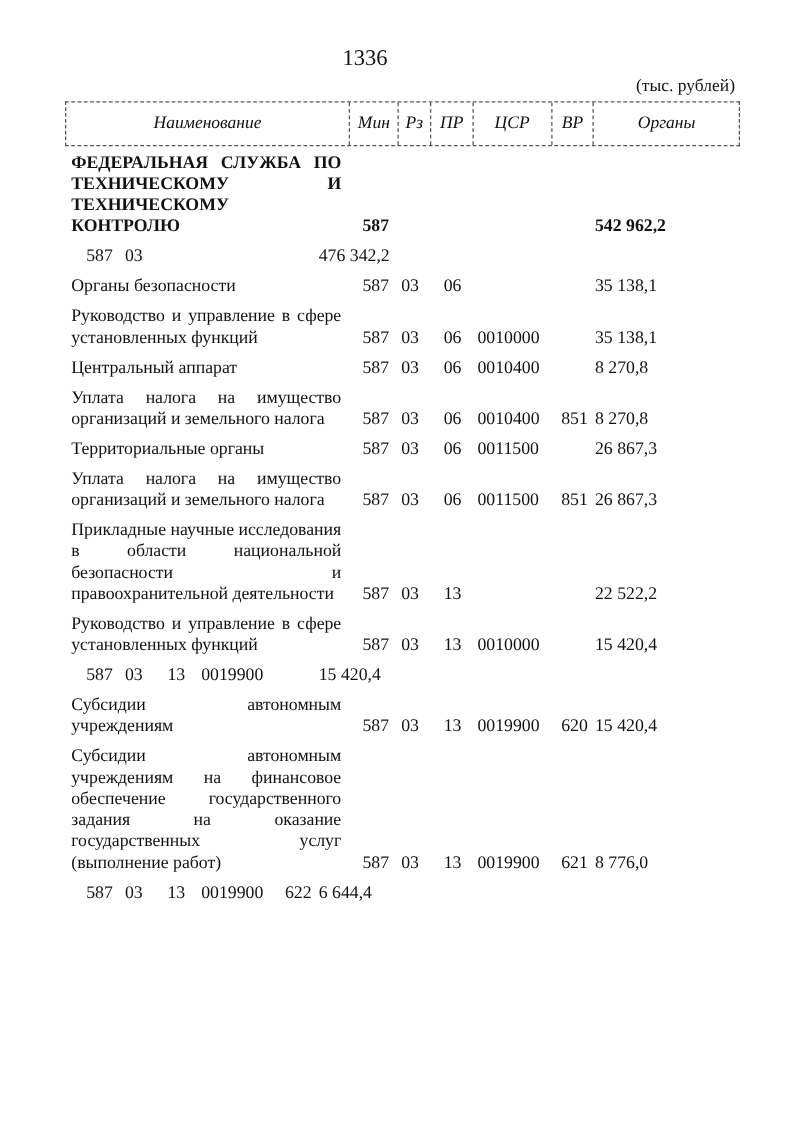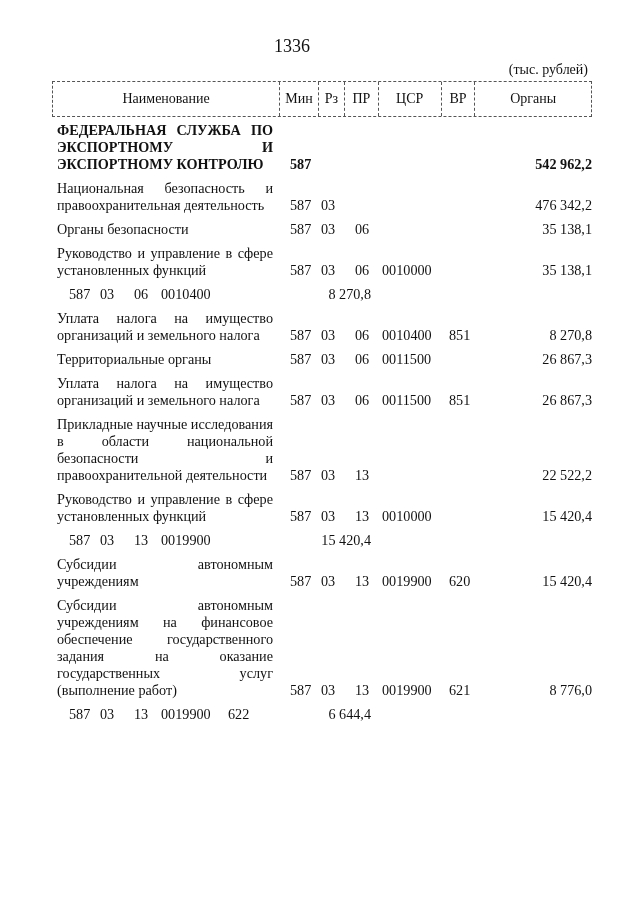--- a/index.html
+++ b/index.html
@@ -42,20 +42,21 @@
       display: flex;
     }
     .header .hcell {
       display: flex;
       align-items: center;
       justify-content: center;
       border-right: 1px dashed #555555;
       box-sizing: border-box;
       height: 100%;
       font-size: 14px;
+      font-style: italic;
     }
     .header .hcell:last-child { border-right: none; }
     .c-name { width: 228px; }
     .c-min  { width: 39px; }
     .c-rz   { width: 26px; }
     .c-pr   { width: 34px; }
     .c-csr  { width: 63px; }
     .c-vr   { width: 34px; }
     .c-sum  { width: 116px; }
 
@@ -80,51 +81,50 @@
     }
     .row .code {
       line-height: 17px;
       box-sizing: border-box;
     }
     .row .min { width: 39px; padding-left: 10px; margin-left: 7px; }
     .row .rz  { width: 26px; padding-left: 2px; }
     .row .pr  { width: 34px; padding-left: 10px; }
     .row .csr { width: 63px; padding-left: 3px; }
     .row .vr  { width: 34px; padding-left: 7px; }
-    .row .sum { width: 116px; text-align: right; padding-right: 0px; }
+    .row .sum { width: 116px; text-align: left; padding-right: 0px; }
     .row.bold .name, .row.bold .code { font-weight: bold; }
   </style>
 </head>
 <body>
 
 <div class="page-number">1336</div>
 <div class="units">(тыс. рублей)</div>
 
 <div class="header">
   <div class="hcell c-name">Наименование</div>
   <div class="hcell c-min">Мин</div>
   <div class="hcell c-rz">Рз</div>
   <div class="hcell c-pr">ПР</div>
   <div class="hcell c-csr">ЦСР</div>
   <div class="hcell c-vr">ВР</div>
   <div class="hcell c-sum">Органы</div>
 </div>
 
 <div class="rows" id="rows">
     <div class="row bold">
-    <div class="name">ФЕДЕРАЛЬНАЯ СЛУЖБА ПО ЭКСПОРТНОМУ И ЭКСПОРТНОМУ КОНТРОЛЮ</div>
+    <div class="name">ФЕДЕРАЛЬНАЯ СЛУЖБА ПО ТЕХНИЧЕСКОМУ И ТЕХНИЧЕСКОМУ КОНТРОЛЮ</div>
     <div class="code min">587</div>
     <div class="code rz"></div>
     <div class="code pr"></div>
     <div class="code csr"></div>
     <div class="code vr"></div>
     <div class="code sum">542 962,2</div>
   </div>
     <div class="row">
-    <div class="name">Национальная безопасность и правоохранительная деятельность</div>
     <div class="code min">587</div>
     <div class="code rz">03</div>
     <div class="code pr"></div>
     <div class="code csr"></div>
     <div class="code vr"></div>
     <div class="code sum">476 342,2</div>
   </div>
     <div class="row">
     <div class="name">Органы безопасности</div>
     <div class="code min">587</div>
@@ -137,20 +137,21 @@
     <div class="row">
     <div class="name">Руководство и управление в сфере установленных функций</div>
     <div class="code min">587</div>
     <div class="code rz">03</div>
     <div class="code pr">06</div>
     <div class="code csr">0010000</div>
     <div class="code vr"></div>
     <div class="code sum">35 138,1</div>
   </div>
     <div class="row">
+    <div class="name">Центральный аппарат</div>
     <div class="code min">587</div>
     <div class="code rz">03</div>
     <div class="code pr">06</div>
     <div class="code csr">0010400</div>
     <div class="code vr"></div>
     <div class="code sum">8 270,8</div>
   </div>
     <div class="row">
     <div class="name">Уплата налога на имущество организаций и земельного налога</div>
     <div class="code min">587</div>

